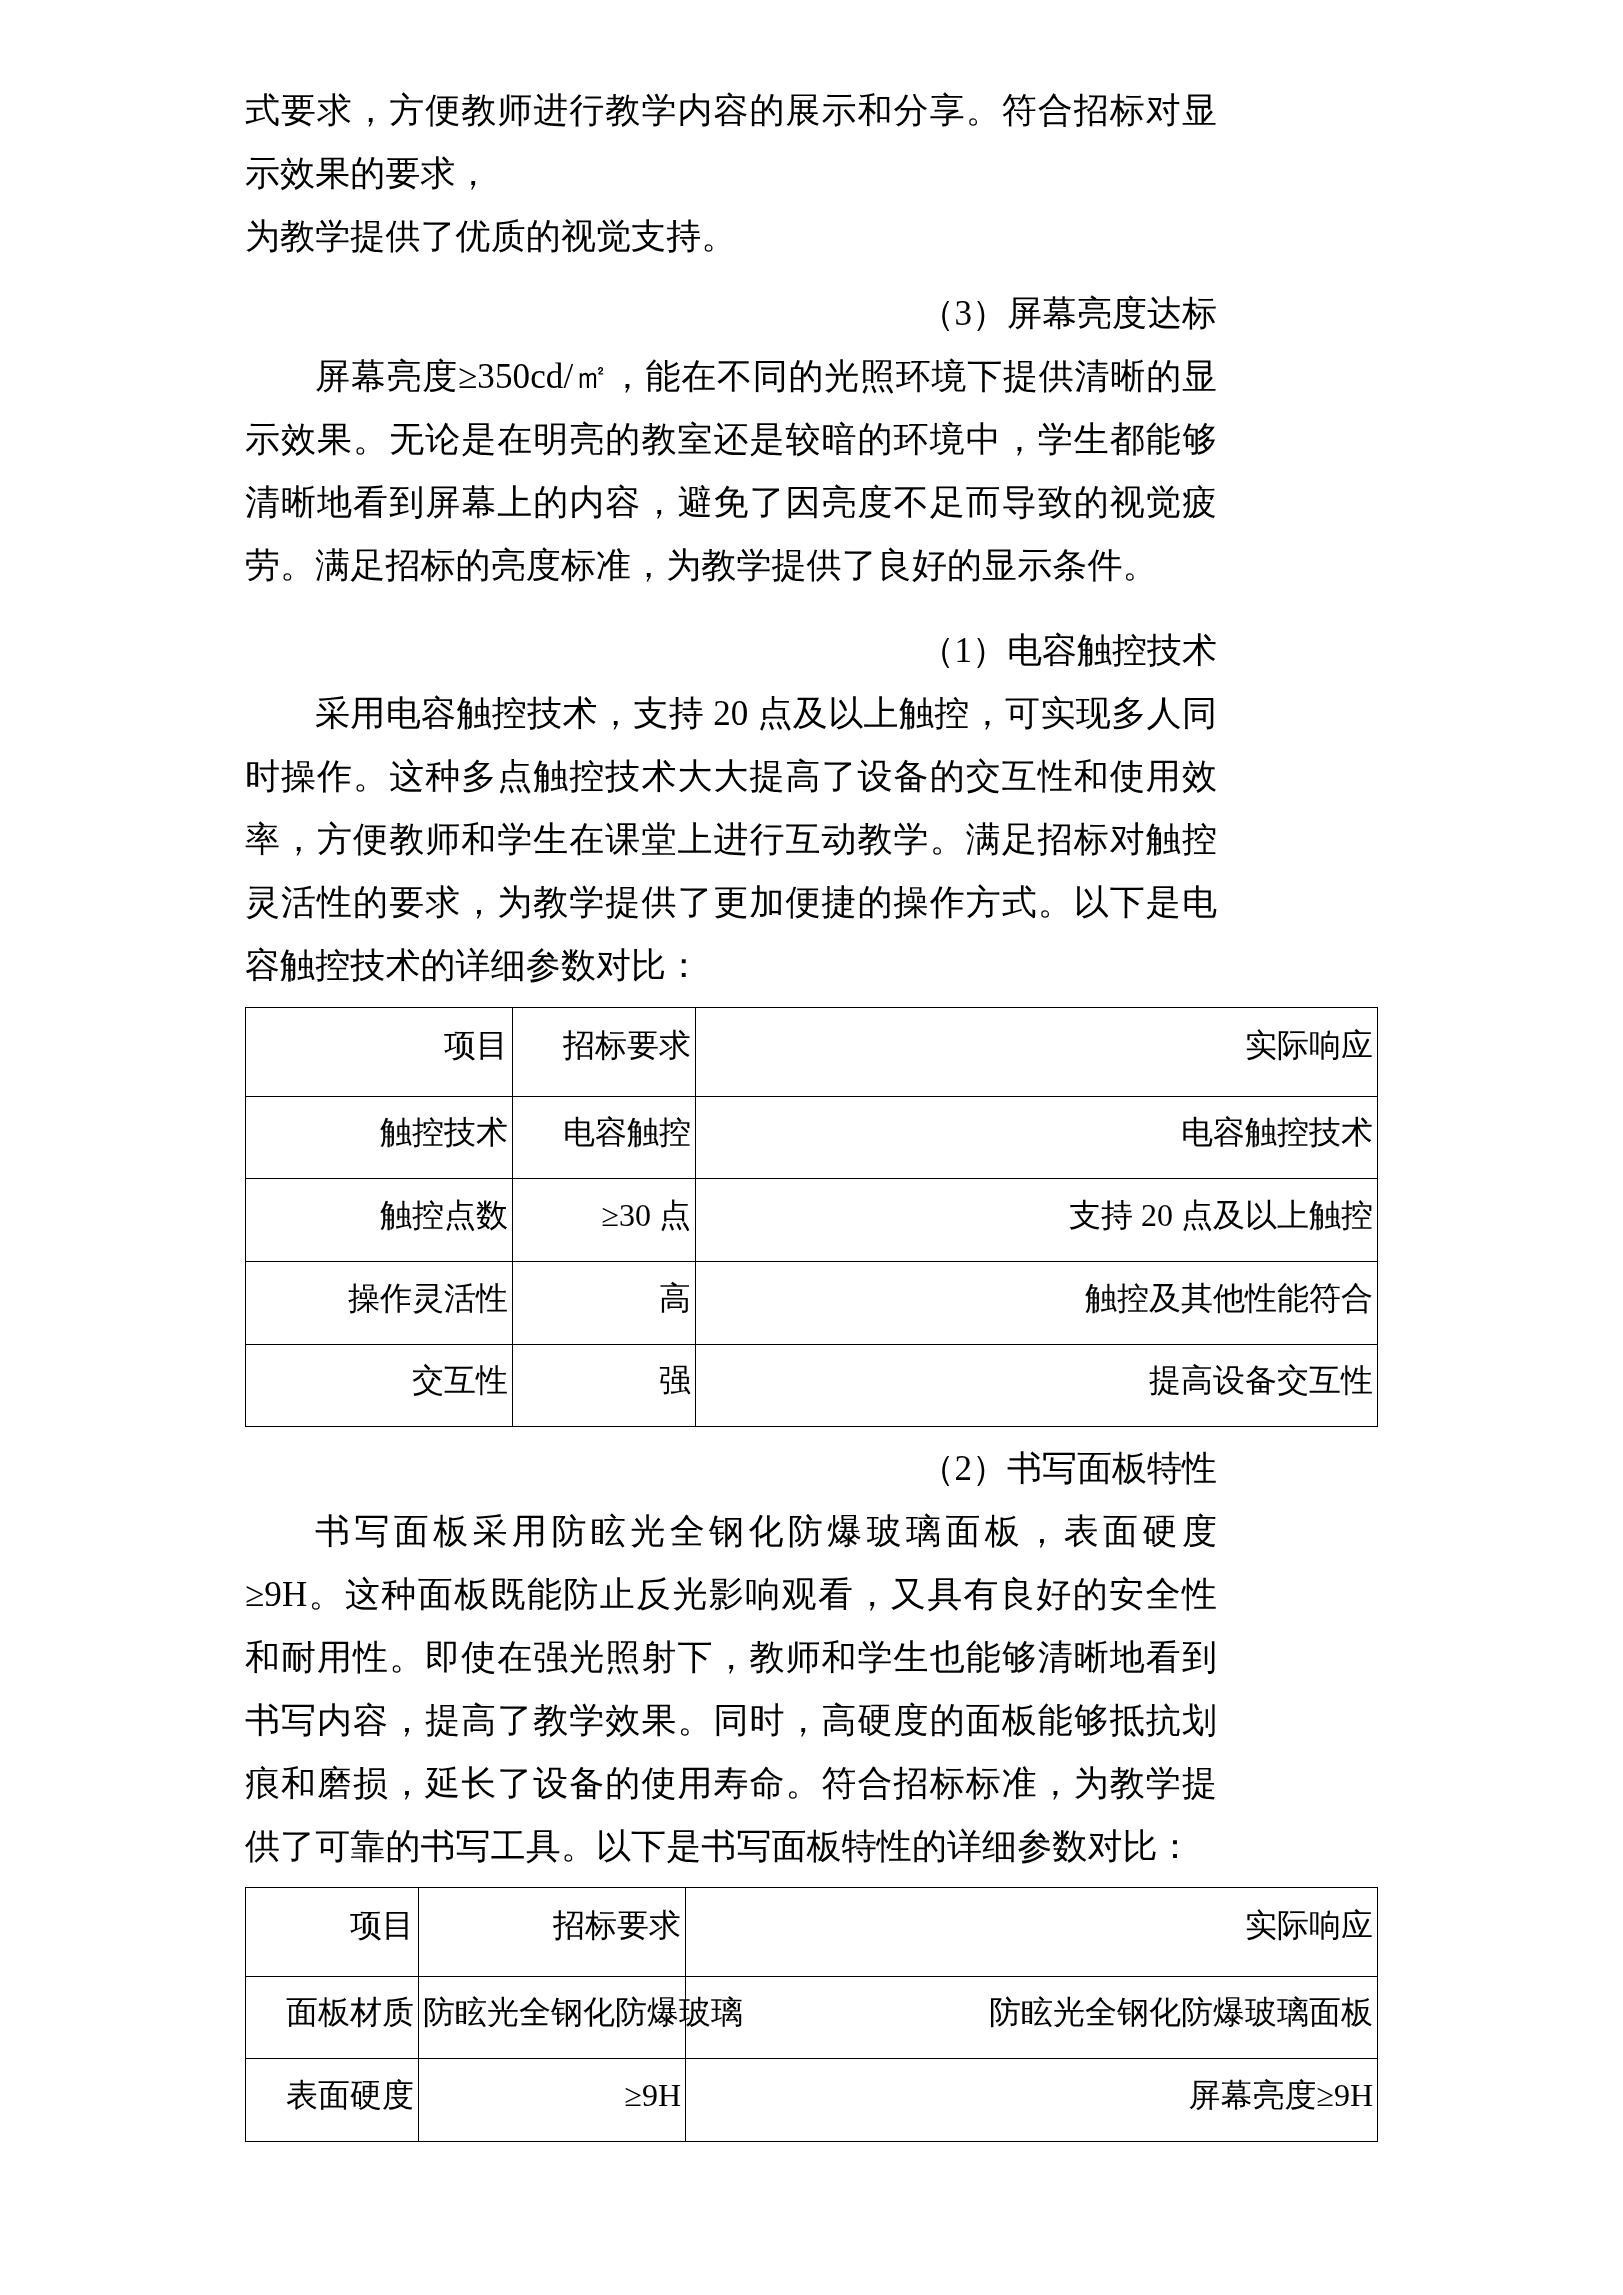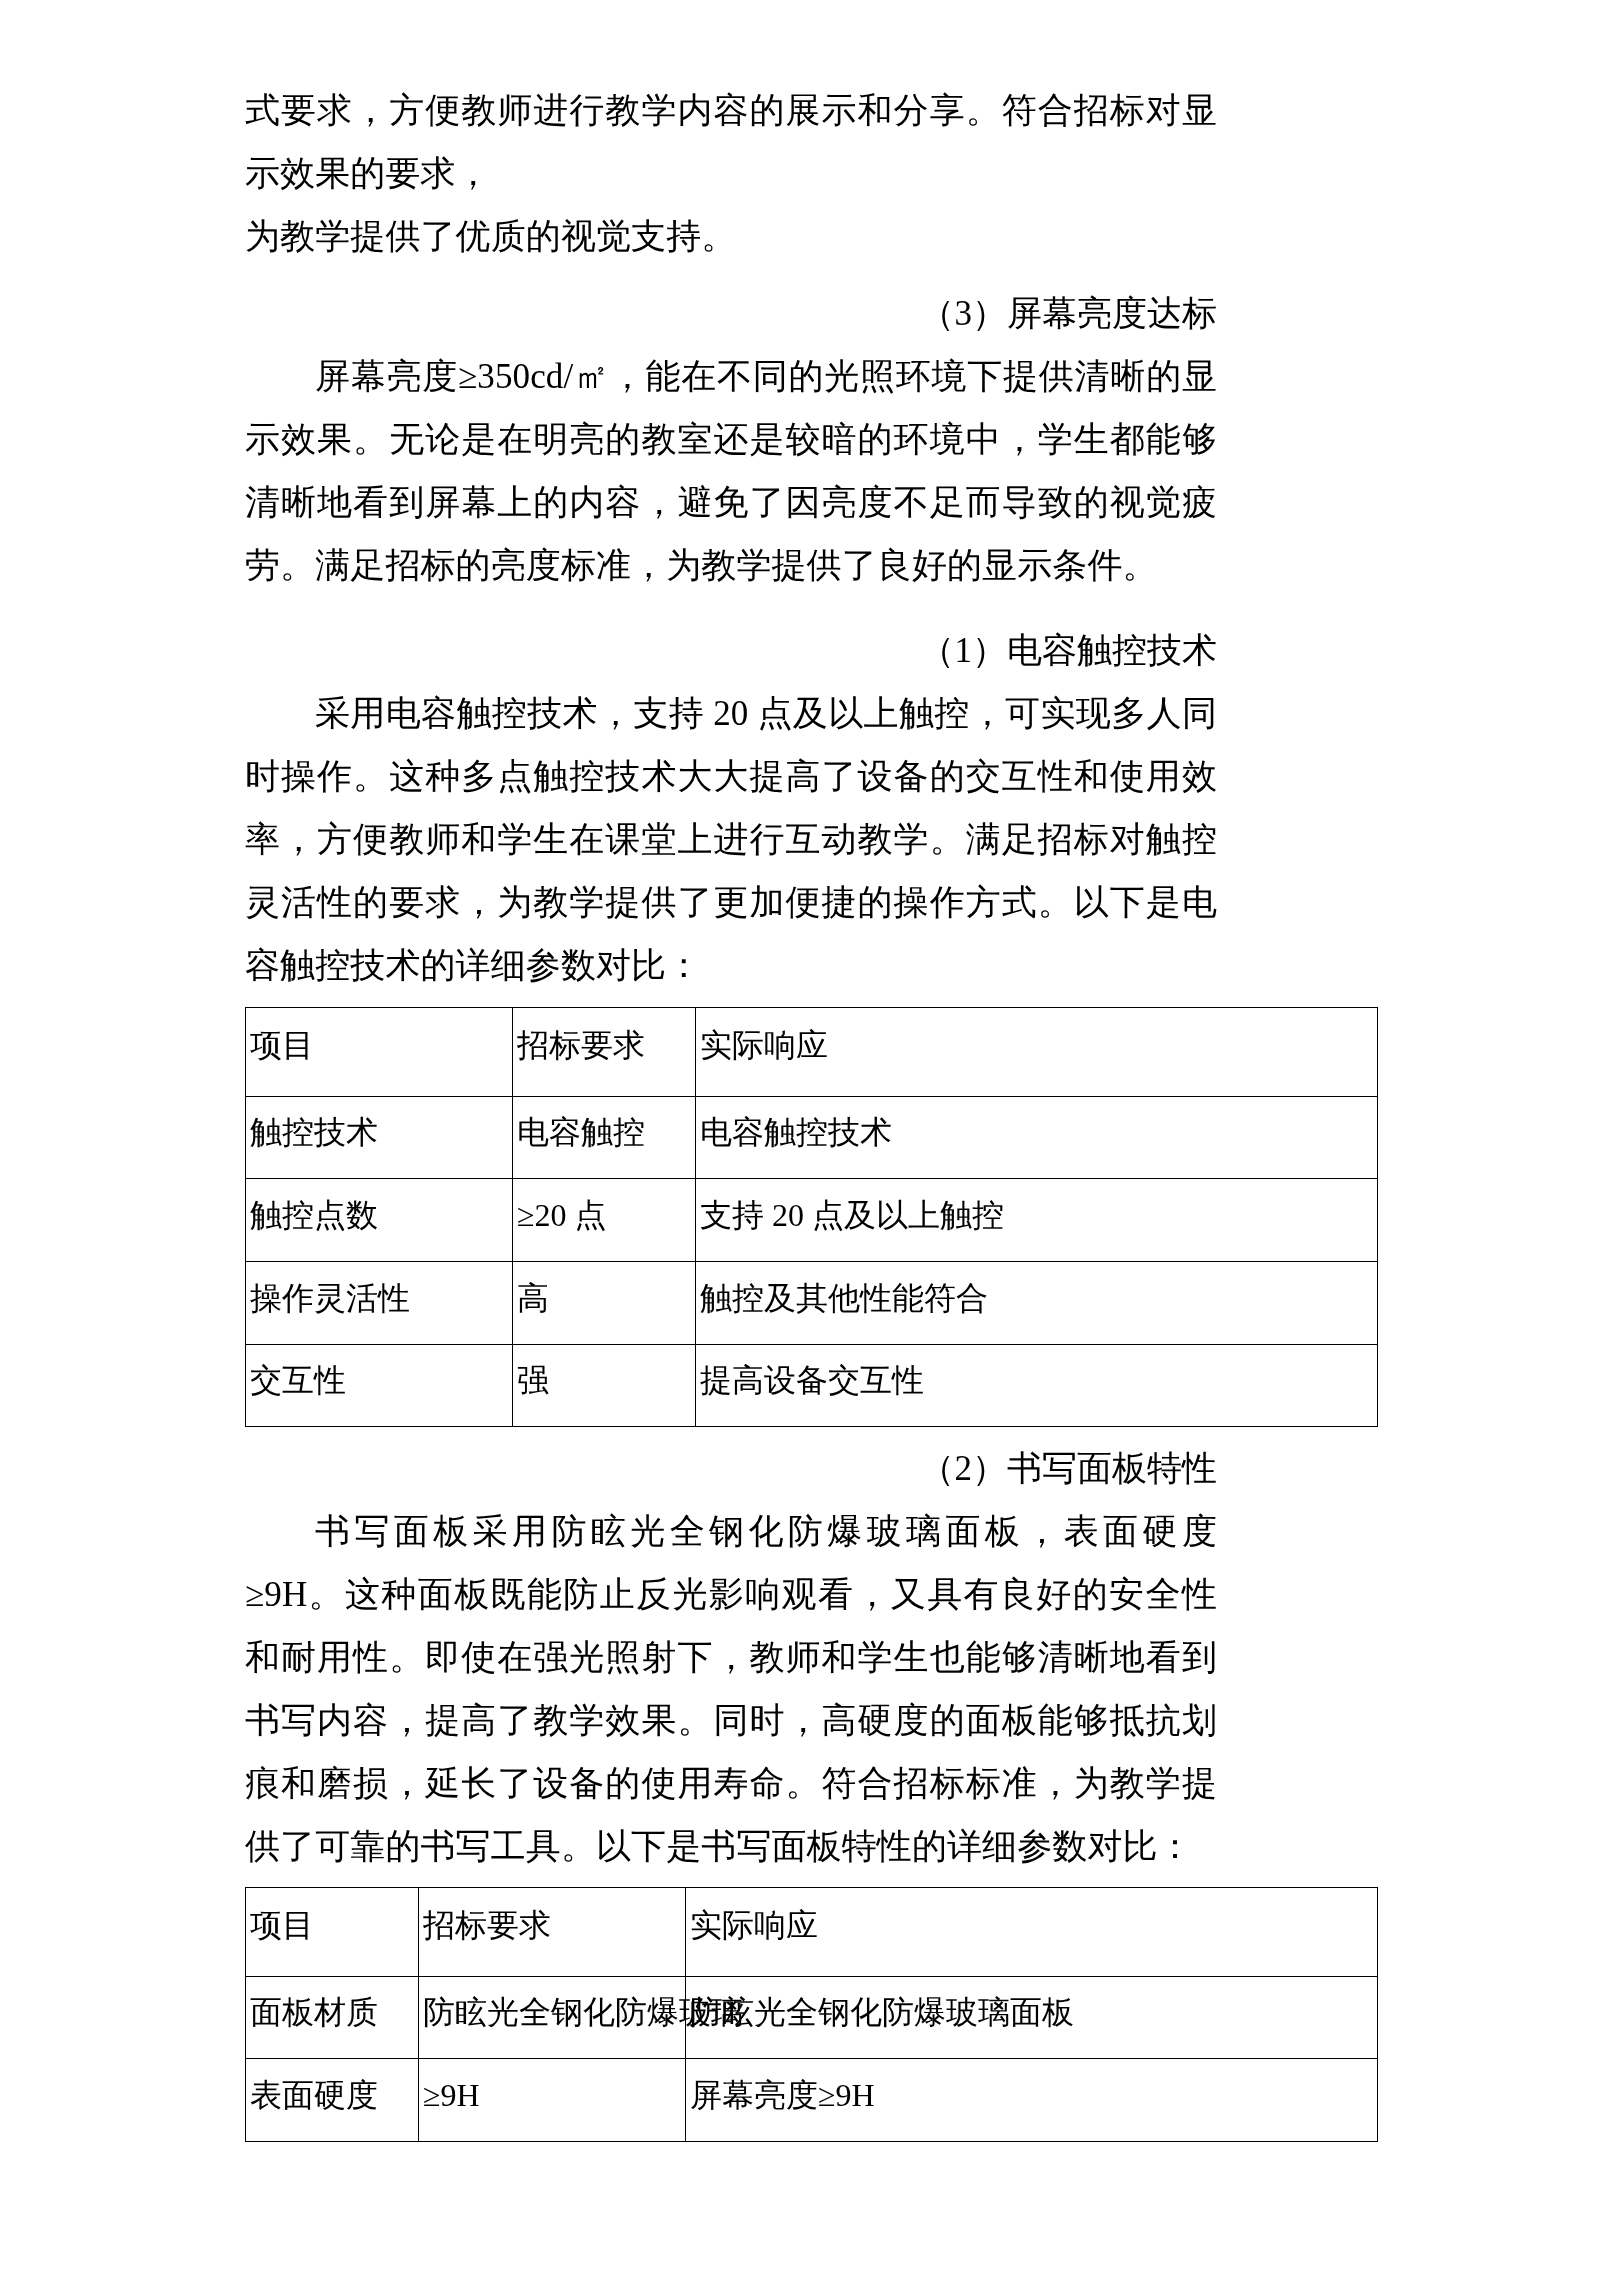--- a/index.html
+++ b/index.html
@@ -50,21 +50,21 @@
   .gap-lg { height: 22px; }
 
   table.cmp {
     border-collapse: collapse;
     width: 1133px;
     margin: 0 0 0 0;
     table-layout: fixed;
   }
   table.cmp td {
     border: 1.3px solid #000000;
-    text-align: left;
+    text-align: right;
     vertical-align: middle;
     font-size: 32px;
     line-height: 1.25;
     padding: 15.7px 3.9px 26px 3.9px;
     font-family: "Liberation Serif", "DejaVu Serif", serif;
     white-space: nowrap;
   }
   table.cmp tr.hdr td {
     padding: 17px 3.9px 31px 3.9px;
   }
@@ -112,21 +112,21 @@
         <td>招标要求</td>
         <td>实际响应</td>
       </tr>
       <tr>
         <td>触控技术</td>
         <td>电容触控</td>
         <td>电容触控技术</td>
       </tr>
       <tr>
         <td>触控点数</td>
-        <td>≥20 点</td>
+        <td>≥30 点</td>
         <td>支持 20 点及以上触控</td>
       </tr>
       <tr>
         <td>操作灵活性</td>
         <td>高</td>
         <td>触控及其他性能符合</td>
       </tr>
       <tr>
         <td>交互性</td>
         <td>强</td>

